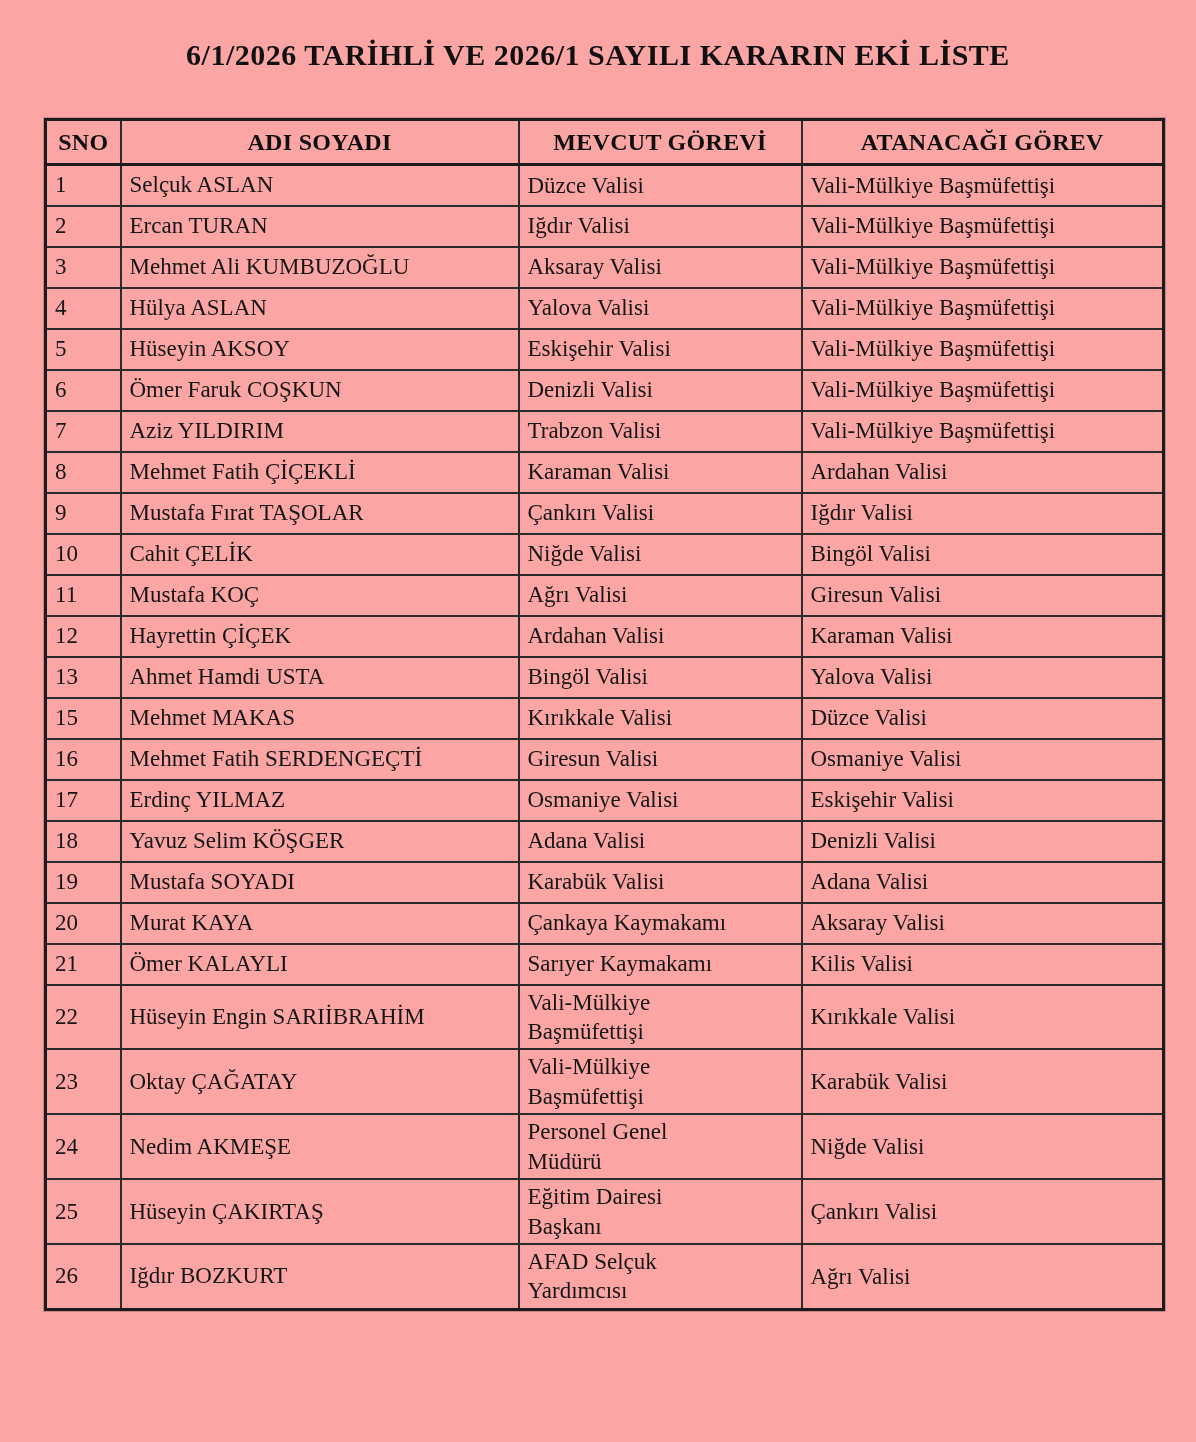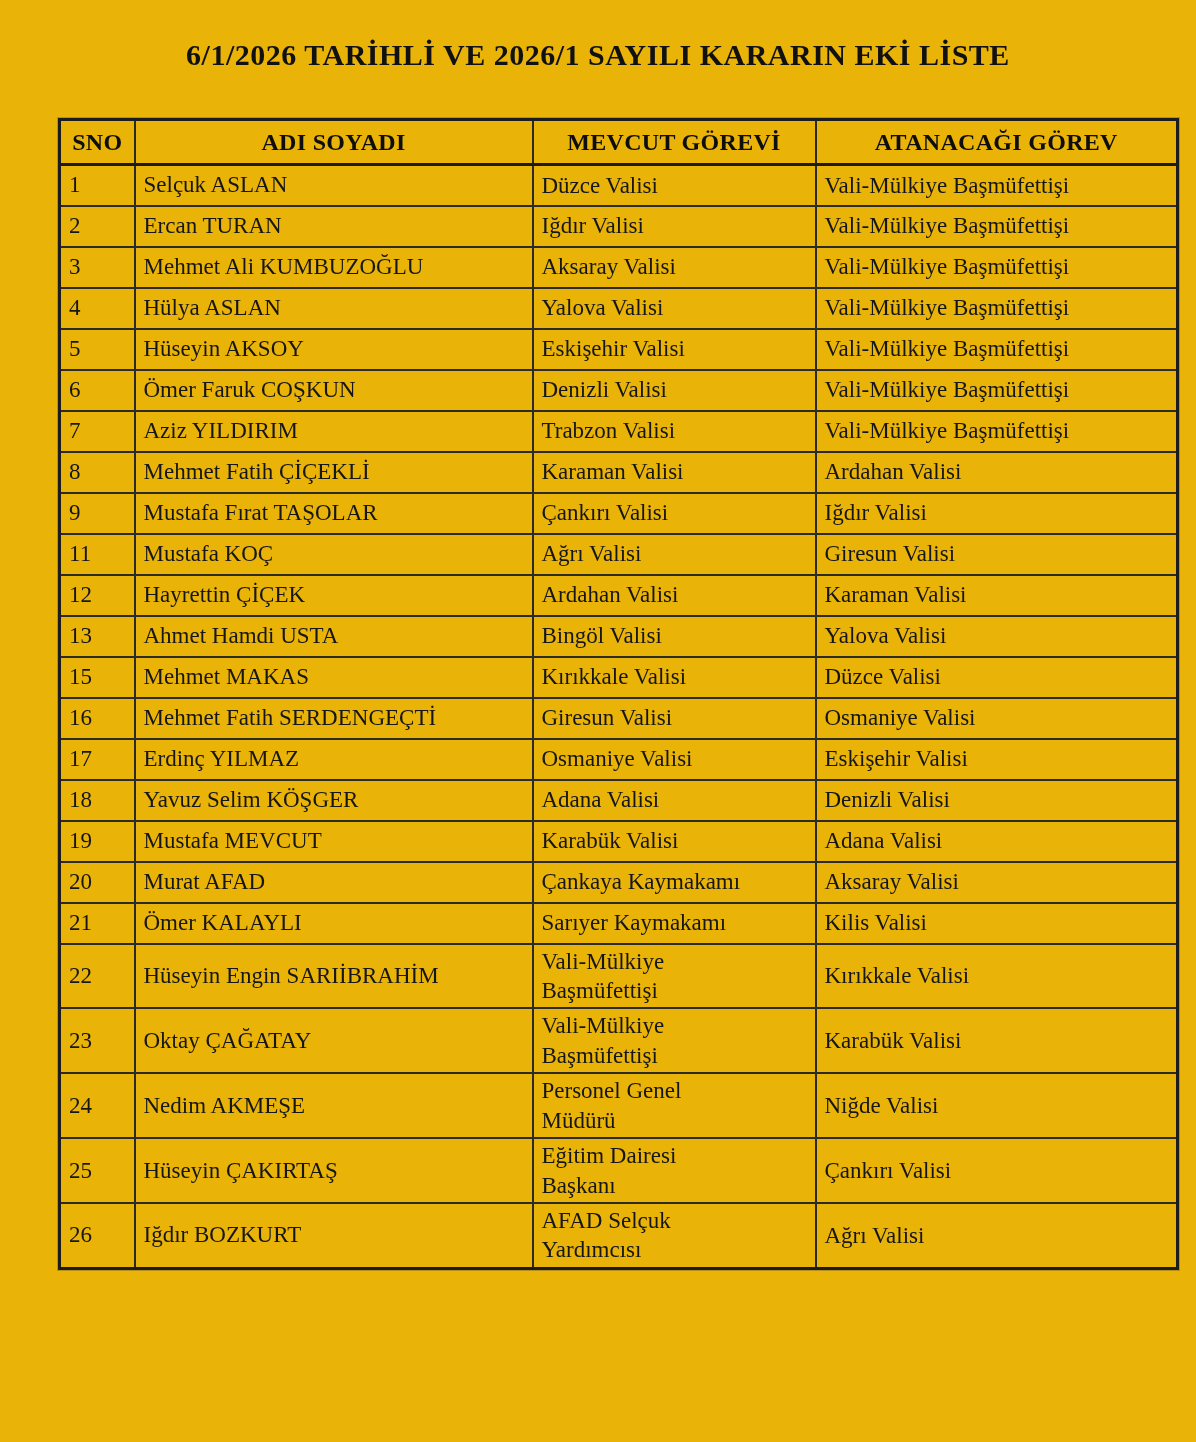--- a/index.html
+++ b/index.html
@@ -4,40 +4,40 @@
 <style>
   html, body {
     margin: 0;
     padding: 0;
     background: #fffdfe;
   }
   .page {
     position: relative;
     width: 1196px;
     height: 1442px;
-    background: #eab308;
+    background: #fca5a5;
     font-family: "Liberation Serif", "DejaVu Serif", serif;
     color: #161616;
     overflow: hidden;
   }
   .doc-title {
     position: absolute;
     top: 38px;
     left: 0;
     width: 100%;
     text-align: center;
     font-size: 30px;
     font-weight: 700;
     letter-spacing: 0.5px;
     color: #111;
   }
   table.appointments {
     position: absolute;
     top: 118px;
-    left: 58px;
+    left: 44px;
     width: 1118px;
     border-collapse: collapse;
     table-layout: fixed;
     font-size: 23px;
   }
   table.appointments col.c-sno  { width: 75px; }
   table.appointments col.c-name { width: 398px; }
   table.appointments col.c-cur  { width: 283px; }
   table.appointments col.c-new  { width: 362px; }
 
@@ -137,20 +137,26 @@
           <td class="cur">Karaman Valisi</td>
           <td class="new">Ardahan Valisi</td>
         </tr>
         <tr>
           <td class="sno">9</td>
           <td class="name">Mustafa Fırat TAŞOLAR</td>
           <td class="cur">Çankırı Valisi</td>
           <td class="new">Iğdır Valisi</td>
         </tr>
         <tr>
+          <td class="sno">10</td>
+          <td class="name">Cahit ÇELİK</td>
+          <td class="cur">Niğde Valisi</td>
+          <td class="new">Bingöl Valisi</td>
+        </tr>
+        <tr>
           <td class="sno">11</td>
           <td class="name">Mustafa KOÇ</td>
           <td class="cur">Ağrı Valisi</td>
           <td class="new">Giresun Valisi</td>
         </tr>
         <tr>
           <td class="sno">12</td>
           <td class="name">Hayrettin ÇİÇEK</td>
           <td class="cur">Ardahan Valisi</td>
           <td class="new">Karaman Valisi</td>
@@ -180,27 +186,27 @@
           <td class="new">Eskişehir Valisi</td>
         </tr>
         <tr>
           <td class="sno">18</td>
           <td class="name">Yavuz Selim KÖŞGER</td>
           <td class="cur">Adana Valisi</td>
           <td class="new">Denizli Valisi</td>
         </tr>
         <tr>
           <td class="sno">19</td>
-          <td class="name">Mustafa MEVCUT</td>
+          <td class="name">Mustafa SOYADI</td>
           <td class="cur">Karabük Valisi</td>
           <td class="new">Adana Valisi</td>
         </tr>
         <tr>
           <td class="sno">20</td>
-          <td class="name">Murat AFAD</td>
+          <td class="name">Murat KAYA</td>
           <td class="cur">Çankaya Kaymakamı</td>
           <td class="new">Aksaray Valisi</td>
         </tr>
         <tr>
           <td class="sno">21</td>
           <td class="name">Ömer KALAYLI</td>
           <td class="cur">Sarıyer Kaymakamı</td>
           <td class="new">Kilis Valisi</td>
         </tr>
         <tr>

